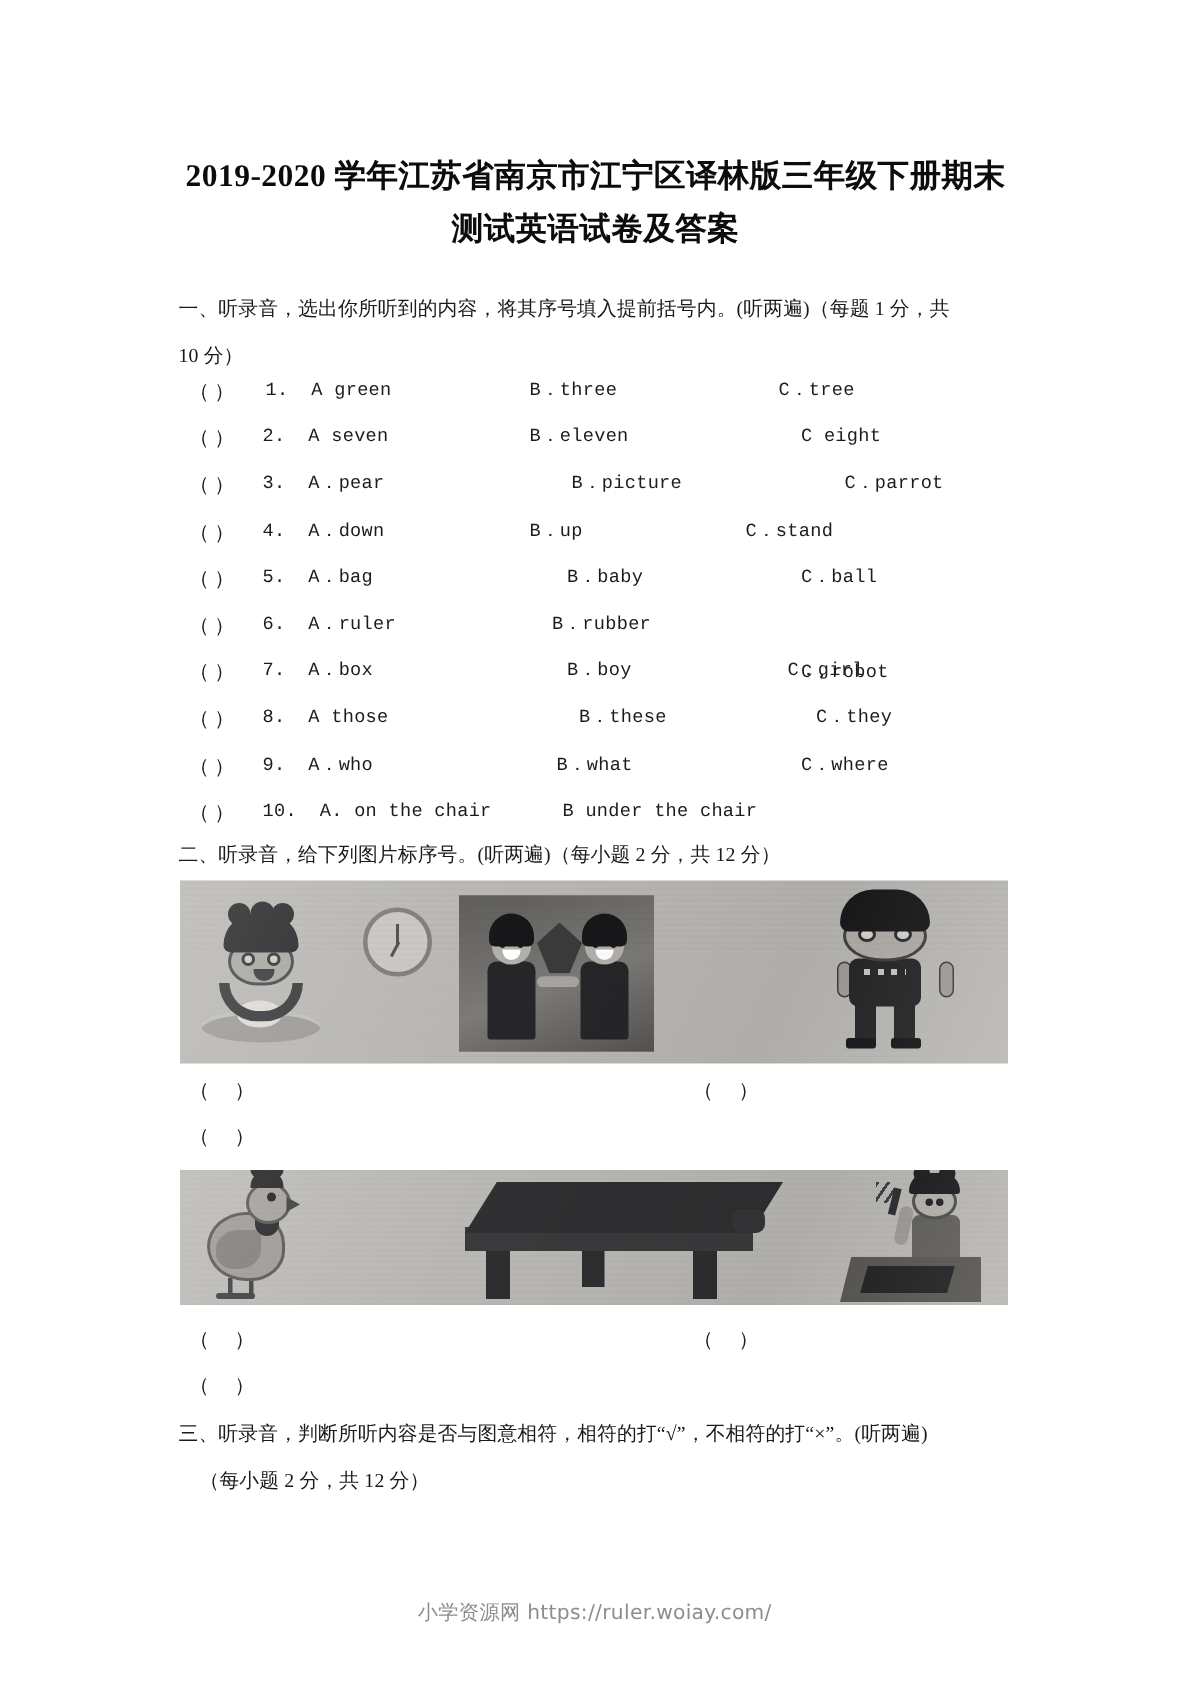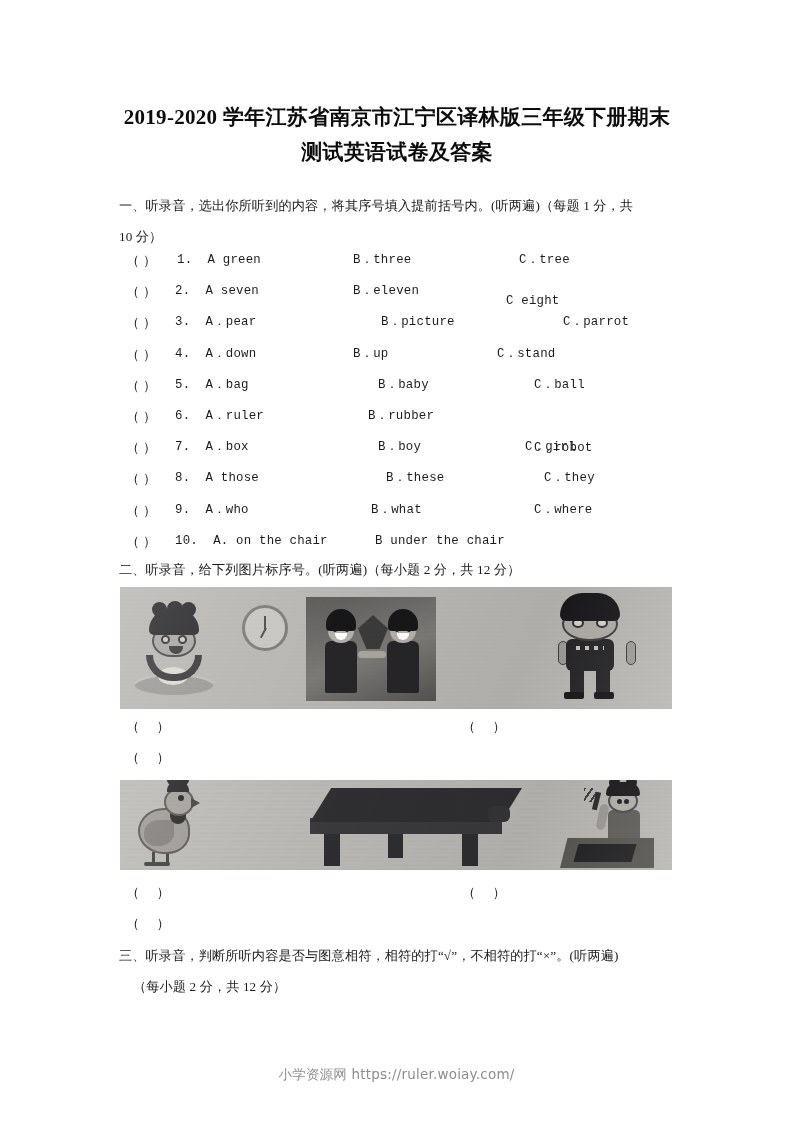--- a/index.html
+++ b/index.html
@@ -393,21 +393,21 @@
       <div class="qrow" style="top: 245px;">
         <span class="qbracket">（     ）</span>
         <span class="qcell" style="left: 177px;">1.  A green</span>
         <span class="qcell" style="left: 353px;">B．three</span>
         <span class="qcell" style="left: 519px;">C．tree</span>
       </div>
       <div class="qrow" style="top: 276.2px;">
         <span class="qbracket">（     ）</span>
         <span class="qcell" style="left: 175px;">2.  A seven</span>
         <span class="qcell" style="left: 353px;">B．eleven</span>
-        <span class="qcell" style="left: 506px; margin-top: 10px;">C eight</span>
+        <span class="qcell" style="left: 534px;">C eight</span>
       </div>
       <div class="qrow" style="top: 307.4px;">
         <span class="qbracket">（     ）</span>
         <span class="qcell" style="left: 175px;">3.  A．pear</span>
         <span class="qcell" style="left: 381px;">B．picture</span>
         <span class="qcell" style="left: 563px;">C．parrot</span>
       </div>
       <div class="qrow" style="top: 338.6px;">
         <span class="qbracket">（     ）</span>
         <span class="qcell" style="left: 175px;">4.  A．down</span>

